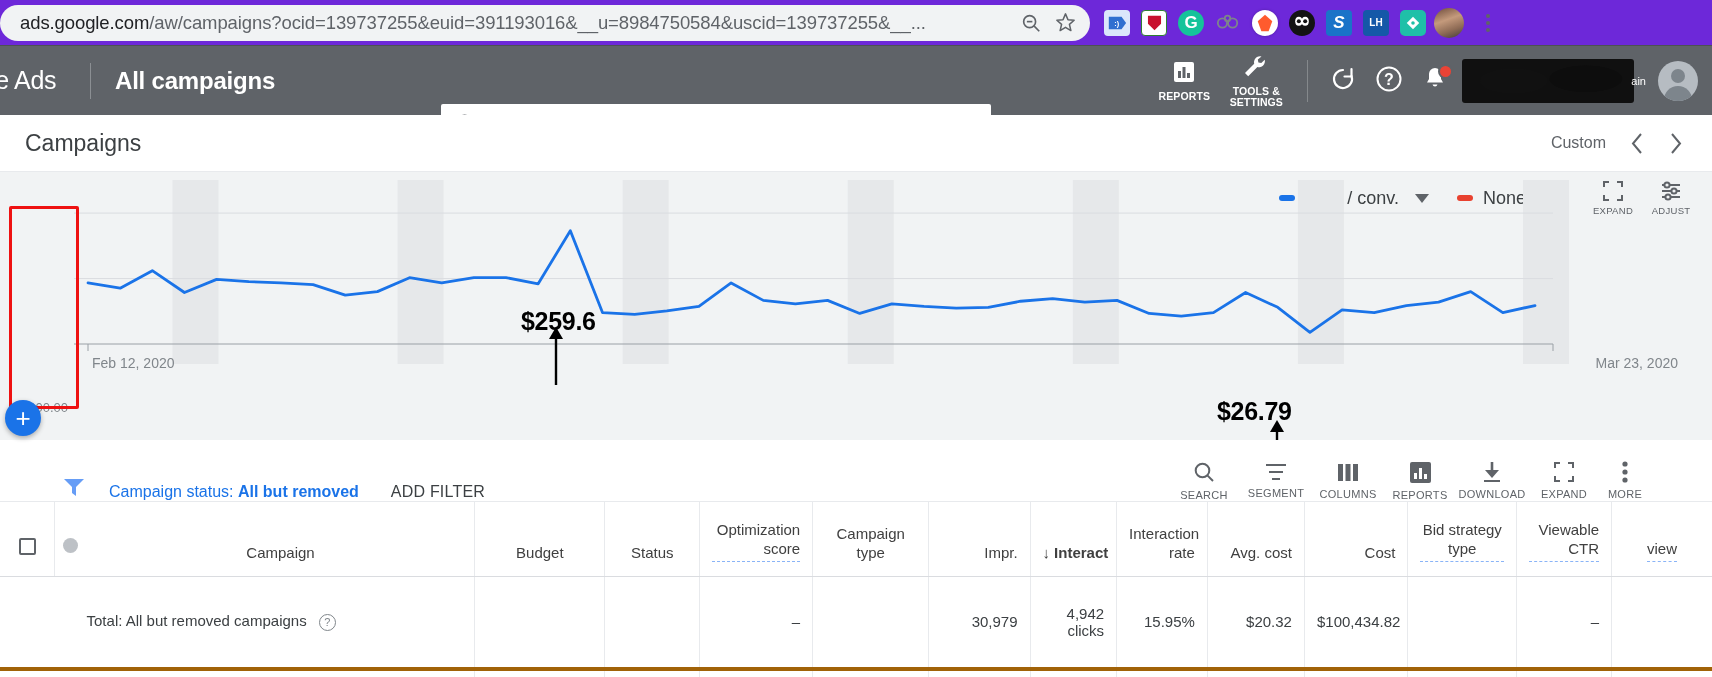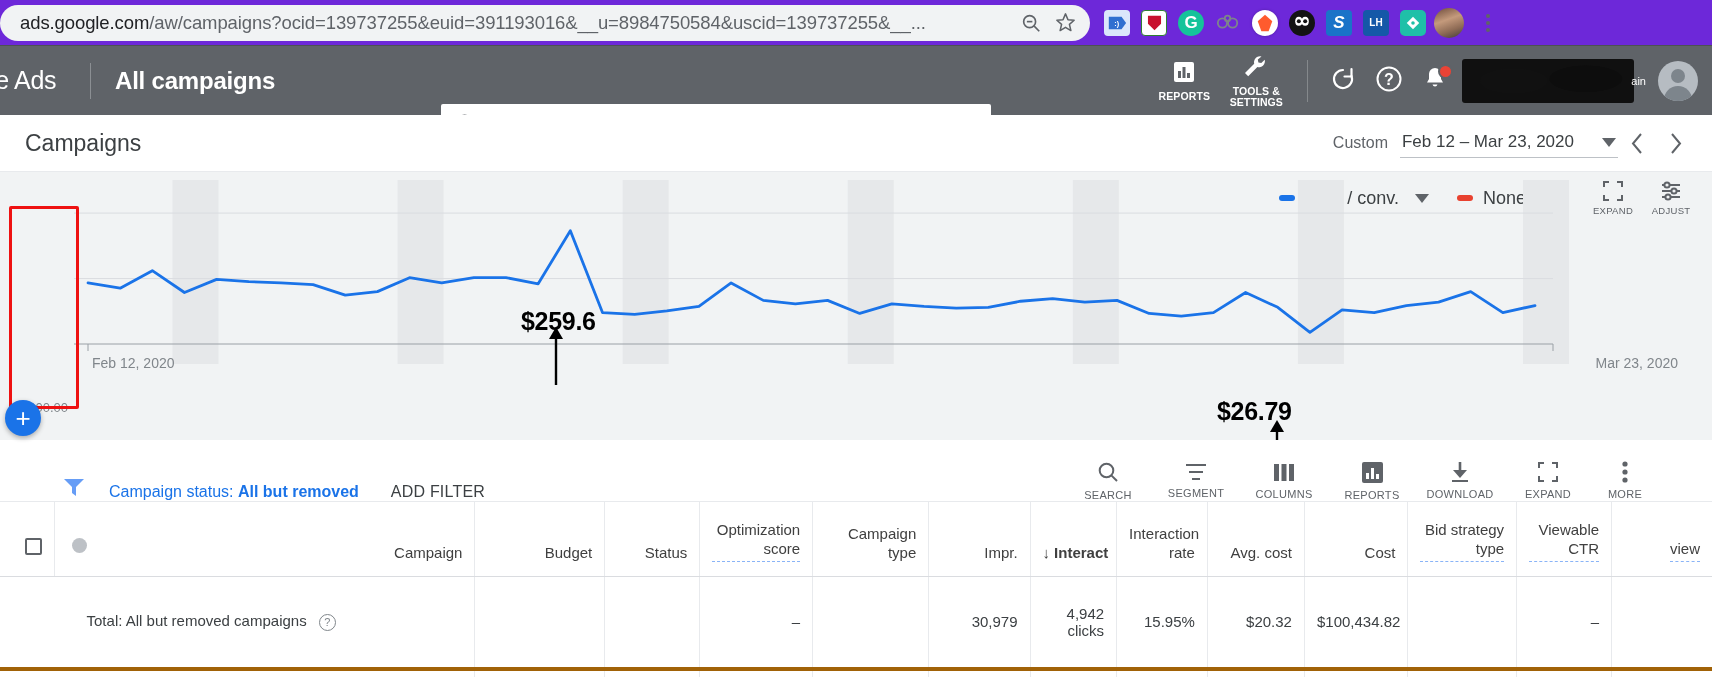--- a/index.html
+++ b/index.html
@@ -150,35 +150,35 @@
   
   .filter-bar {
     height: 62px; width: 1712px; background: #fff;
     display: flex; align-items: flex-end; position: relative;
     border-bottom: 1px solid #e8eaed;
   }
   .funnel { margin-left: 63px; margin-right: 24px; }
   .filter-chip { font-size: 16px; color: #1a73e8; }
   .filter-chip b { font-weight: bold; }
   .add-filter { font-size: 16px; color: #3c4043; margin-left: 32px; letter-spacing: 0.2px; }
-  .table-tools { position: absolute; right: 62px; display: flex; align-items: center; gap: 16px; }
+  .table-tools { position: absolute; right: 62px; display: flex; align-items: center; gap: 0; }
   .tool-btn { display: flex; flex-direction: column; align-items: center; gap: 5px; width: 72px; }
   .tool-btn .lbl { font-size: 11px; color: #5f6368; letter-spacing: 0.3px; }
 
   
   .tbl { width: 1712px; border-collapse: collapse; table-layout: fixed; }
   .tbl th {
     font-size: 15px; font-weight: 400; color: #404040;
     vertical-align: bottom; padding: 0 12px 14px 12px;
     height: 74px; border-right: 1px solid #e8eaed;
     border-bottom: 1px solid #dadce0;
     background: #fff; line-height: 19px;
   }
   .tbl th.num { text-align: right; }
-  .tbl th.l { text-align: right; }
+  .tbl th.l { text-align: center; }
   .tbl th .dashed { border-bottom: 1px dashed #8ab4f7; padding-bottom: 3px; display: inline-block; }
   .tbl th.sorted { font-weight: bold; margin-left: 45px; }
   .tbl td {
     font-size: 15px; color: #3c4043;
     padding: 28px 12px; border-right: 1px solid #e8eaed;
     border-bottom: 4px solid #a16207; height: 52px;
   }
   .tbl td.num { text-align: right; }
   .chk {
     width: 17px; height: 17px; border: 2px solid #5f6368;
@@ -328,28 +328,20 @@
     <div class="redacted"></div>
     <div style="color:#fff;font-size:11px;margin-left:-3px;">ain</div>
     <div class="hdr-avatar"></div>
   </div>
 </div>
 
 <div class="title-row">
   <div class="page-title">Campaigns</div>
   <div class="date-ctrl">
     <span class="date-custom">Custom</span>
-    <span class="date-range">
-      <span>Feb 12 – Mar 23, 2020</span>
-      <span>
-        <svg width="14" height="9" viewBox="0 0 14 9">
-            <polygon points="0,0 14,0 7,9" fill="#5f6368"></polygon>
-          </svg>
-      </span>
-    </span>
     <span class="nav-arrow">
       <svg width="13" height="21" viewBox="0 0 13 21">
           <polyline points="10,1 2,10.5 10,20" fill="none" stroke="#5f6368" stroke-width="2"></polyline>
         </svg>
     </span>
     <span class="nav-arrow">
       <svg width="13" height="21" viewBox="0 0 13 21">
           <polyline points="3,1 11,10.5 3,20" fill="none" stroke="#5f6368" stroke-width="2"></polyline>
         </svg>
     </span>

